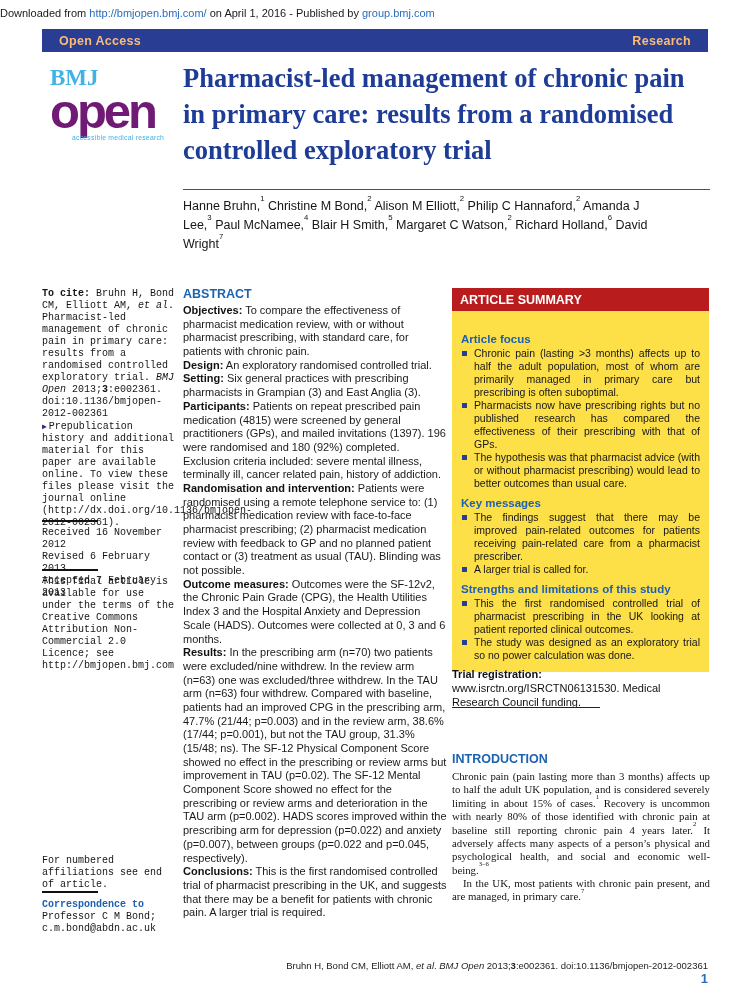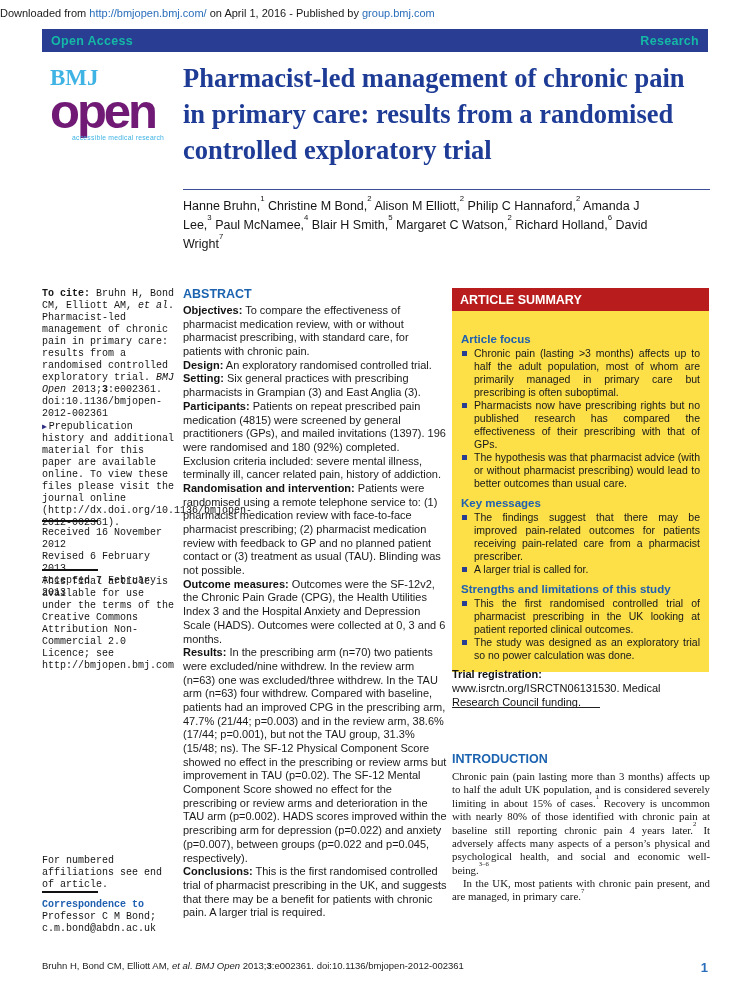--- a/index.html
+++ b/index.html
@@ -12,22 +12,22 @@
   .i{font-style:italic;}
   .link{color:#2a6ebb;}
   sup{font-size:0.62em; line-height:0; position:relative; top:-0.45em;}
 
   
   .banner{position:absolute; top:7px; left:0; width:100%; font-size:11px; color:#1a1a1a;}
 
   
   .topbar{
     position:absolute; left:42px; top:29px; width:666px; height:23px;
-    background:#293d92; color:#14b8a6; display:flex; justify-content:space-between; align-items:center;
-    font-size:12.5px; font-weight:bold; letter-spacing:0.3px; padding:0; box-sizing:border-box;
+    background:#293d92; color:#fdba74; display:flex; justify-content:space-between; align-items:center;
+    font-size:12.5px; font-weight:bold; letter-spacing:0.3px; padding:8px; box-sizing:border-box;
   }
   .topbar .lft{margin-left:9px;}
   .topbar .rgt{margin-right:9px;}
 
   
   .logo{position:absolute; left:50px; top:66px; width:128px;}
   .logo-bmj{font-family:"Liberation Serif", serif; font-weight:bold; font-size:23px; color:#3fb3e4; line-height:1;}
   .logo-open{font-family:"Liberation Sans", sans-serif; font-weight:bold; font-size:49px; color:#701a75; letter-spacing:-3px; line-height:0.82; margin-top:2px;}
   .logo-tagline{font-size:6.8px; color:#3fb3e4; letter-spacing:0.25px; margin-top:3px; padding-left:22px;}
 
@@ -70,21 +70,21 @@
 
   
   .trialreg{position:absolute; left:452px; top:668px; width:258px; font-size:11px; line-height:1.25;}
   .divider{position:absolute; left:452px; top:707px; width:148px; height:1px; background:#222;}
   .introhead{position:absolute; left:452px; top:752px; width:258px; font-size:12.5px; font-weight:bold; color:#1b63b0;}
   .introtext{position:absolute; left:452px; top:770px; width:258px; font-family:"Liberation Serif", serif; font-size:10.8px; line-height:1.24; text-align:justify; color:#131313;}
   .introtext p{margin:0;}
   .introtext p.indent{text-indent:11px;}
 
   
-  .footer{position:absolute; left:42px; top:960px; width:666px; display:flex; justify-content:space-between; align-items:flex-start;}
+  .footer{position:absolute; left:42px; top:960px; width:666px; display:flex; justify-content:space-between; align-items:flex-end;flex-direction:column;}
   .footer .cite{font-size:9.5px; color:#222;}
   .footer .pg{font-size:13px; font-weight:bold; color:#2a6ebb;}
 </style>
 </head>
 <body>
 
 <div class="page">
 
   <div class="banner" id="banner"><span>Downloaded from </span><span class="link">http://bmjopen.bmj.com/</span><span> on April 1, 2016 - Published by </span><span class="link">group.bmj.com</span></div>
 

